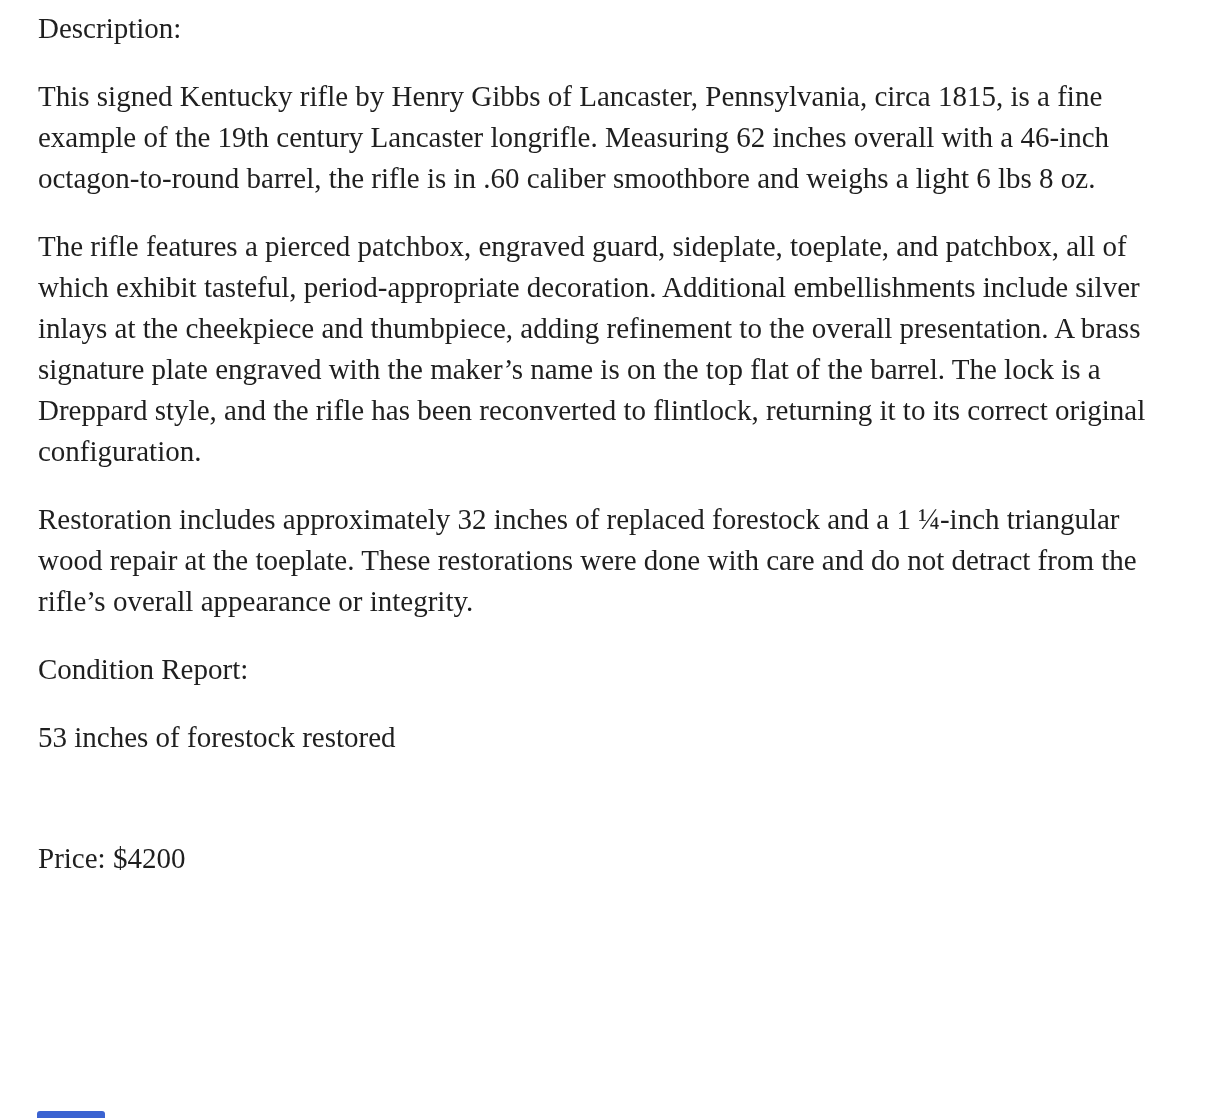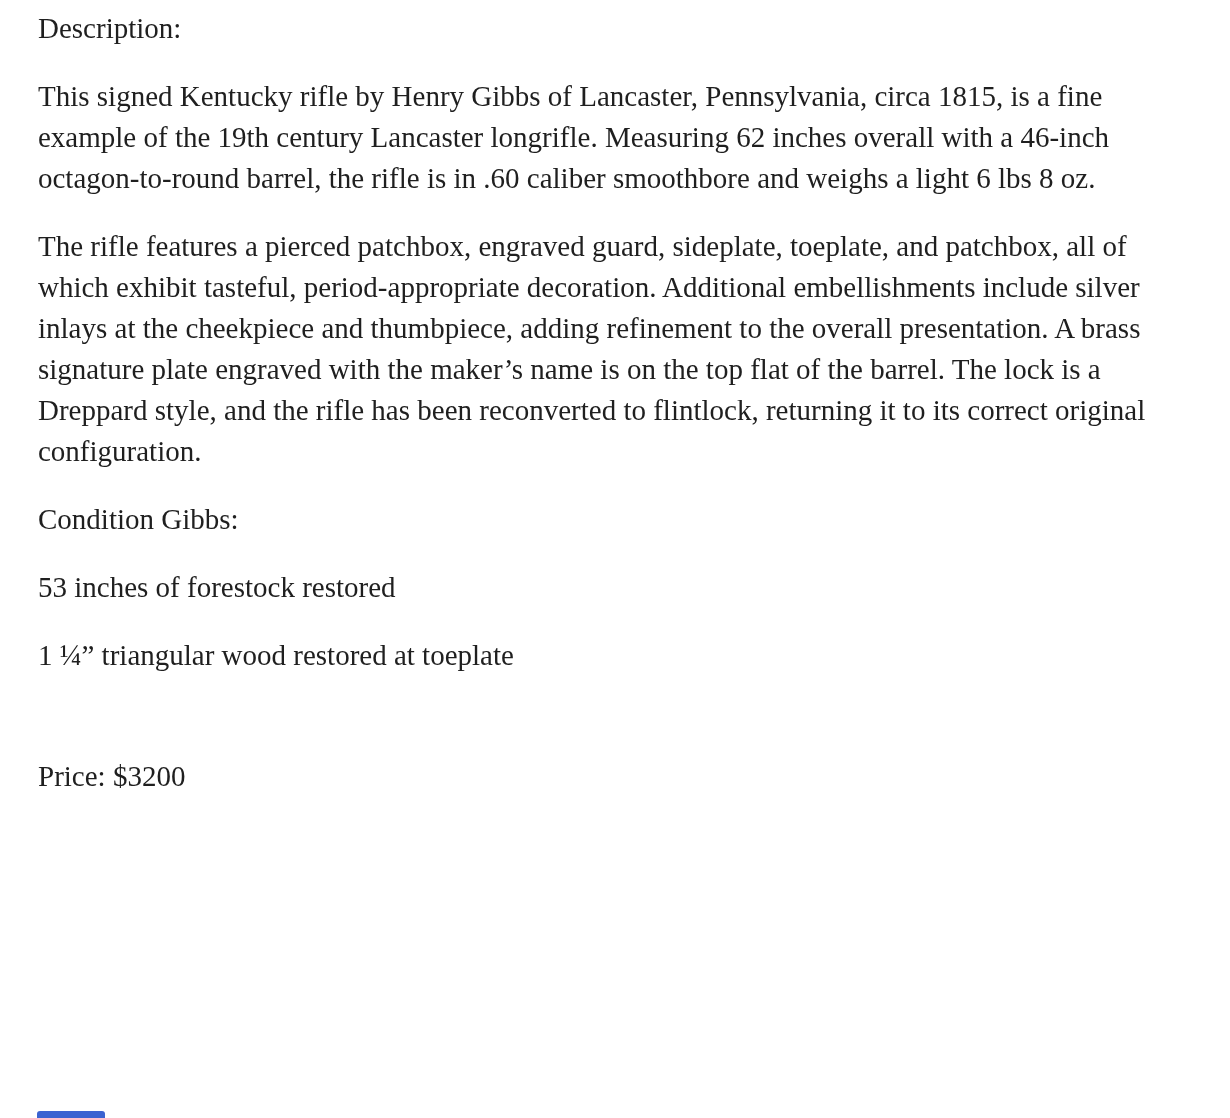--- a/index.html
+++ b/index.html
@@ -48,27 +48,27 @@
 
 <div class="page">
   <div class="content">
 
     <p>Description:</p>
 
     <p>This signed Kentucky rifle by Henry Gibbs of Lancaster, Pennsylvania, circa 1815, is a fine example of the 19th century Lancaster longrifle. Measuring 62 inches overall with a 46-inch octagon-to-round barrel, the rifle is in .60 caliber smoothbore and weighs a light 6 lbs 8 oz.</p>
 
     <p>The rifle features a pierced patchbox, engraved guard, sideplate, toeplate, and patchbox, all of which exhibit tasteful, period-appropriate decoration. Additional embellishments include silver inlays at the cheekpiece and thumbpiece, adding refinement to the overall presentation. A brass signature plate engraved with the maker’s name is on the top flat of the barrel. The lock is a Dreppard style, and the rifle has been reconverted to flintlock, returning it to its correct original configuration.</p>
 
+    <p>Restoration includes approximately 32 inches of replaced forestock and a 1 ¼-inch triangular wood repair at the toeplate. These restorations were done with care and do not detract from the rifle’s overall appearance or integrity.</p>
 
-    <p>Condition Gibbs:</p>
+    <p>Condition Report:</p>
 
     <p>53 inches of forestock restored</p>
 
 
-    <p>1 ¼” triangular wood restored at toeplate</p>
 
     <div class="spacer-block"></div>
 
-    <p>Price: $3200</p>
+    <p>Price: $4200</p>
   </div>
 
   <div class="partial-blue"></div>
 </div>
 
 </body></html>

